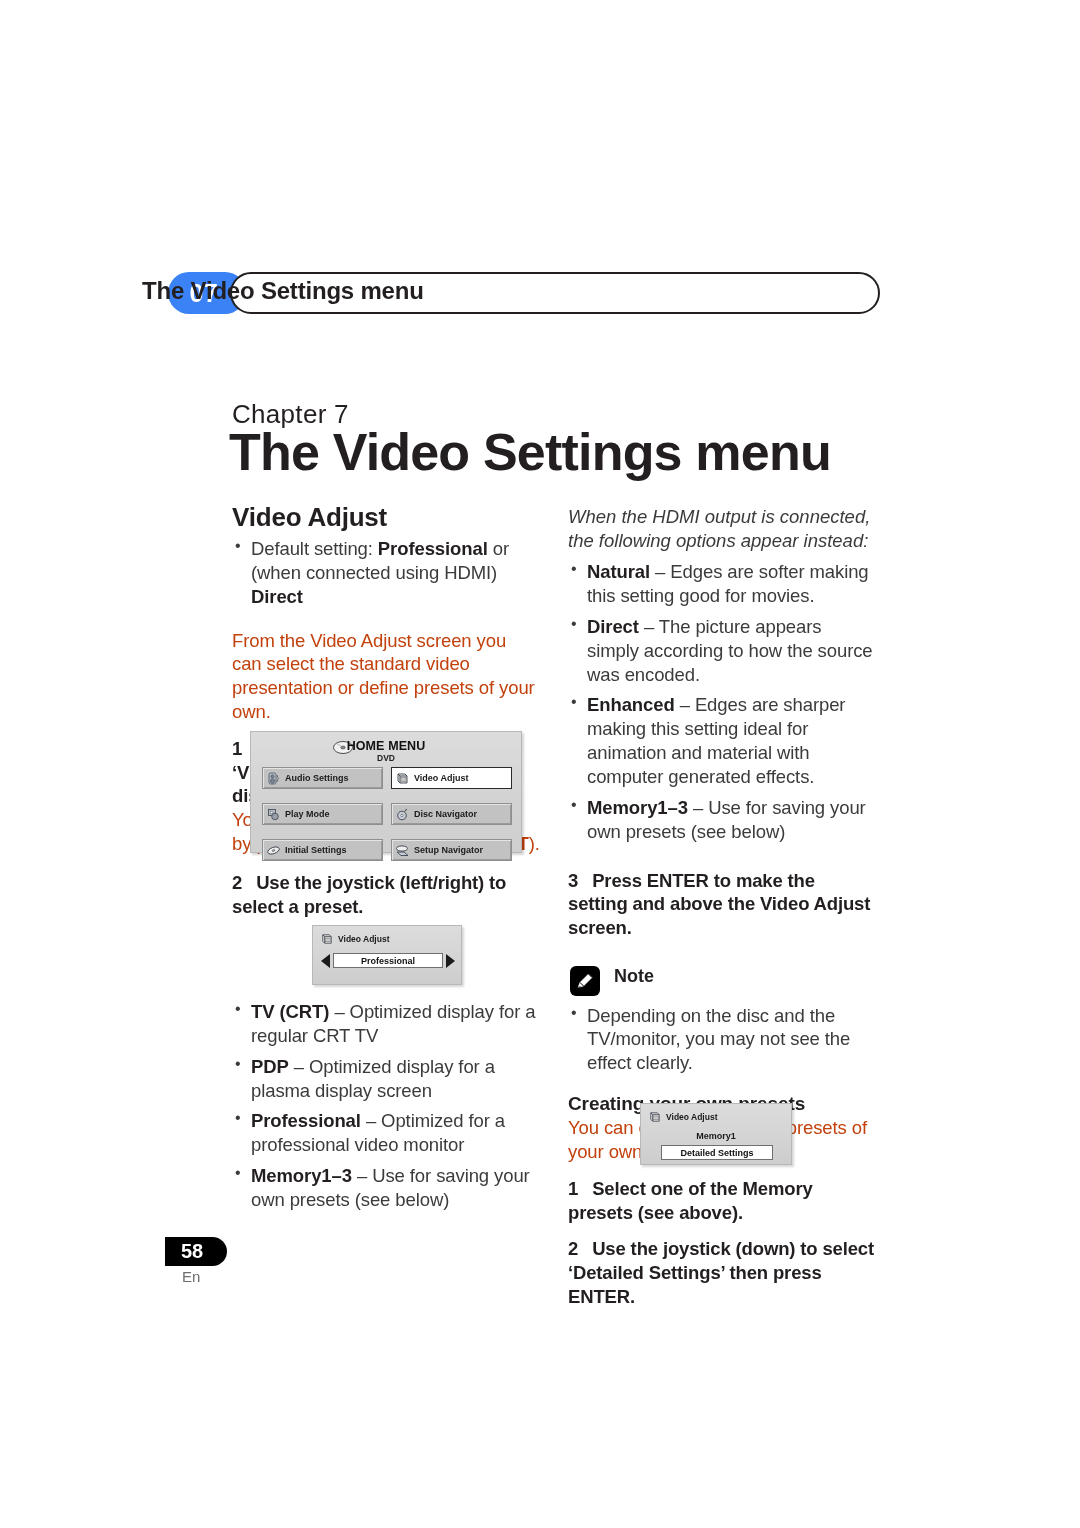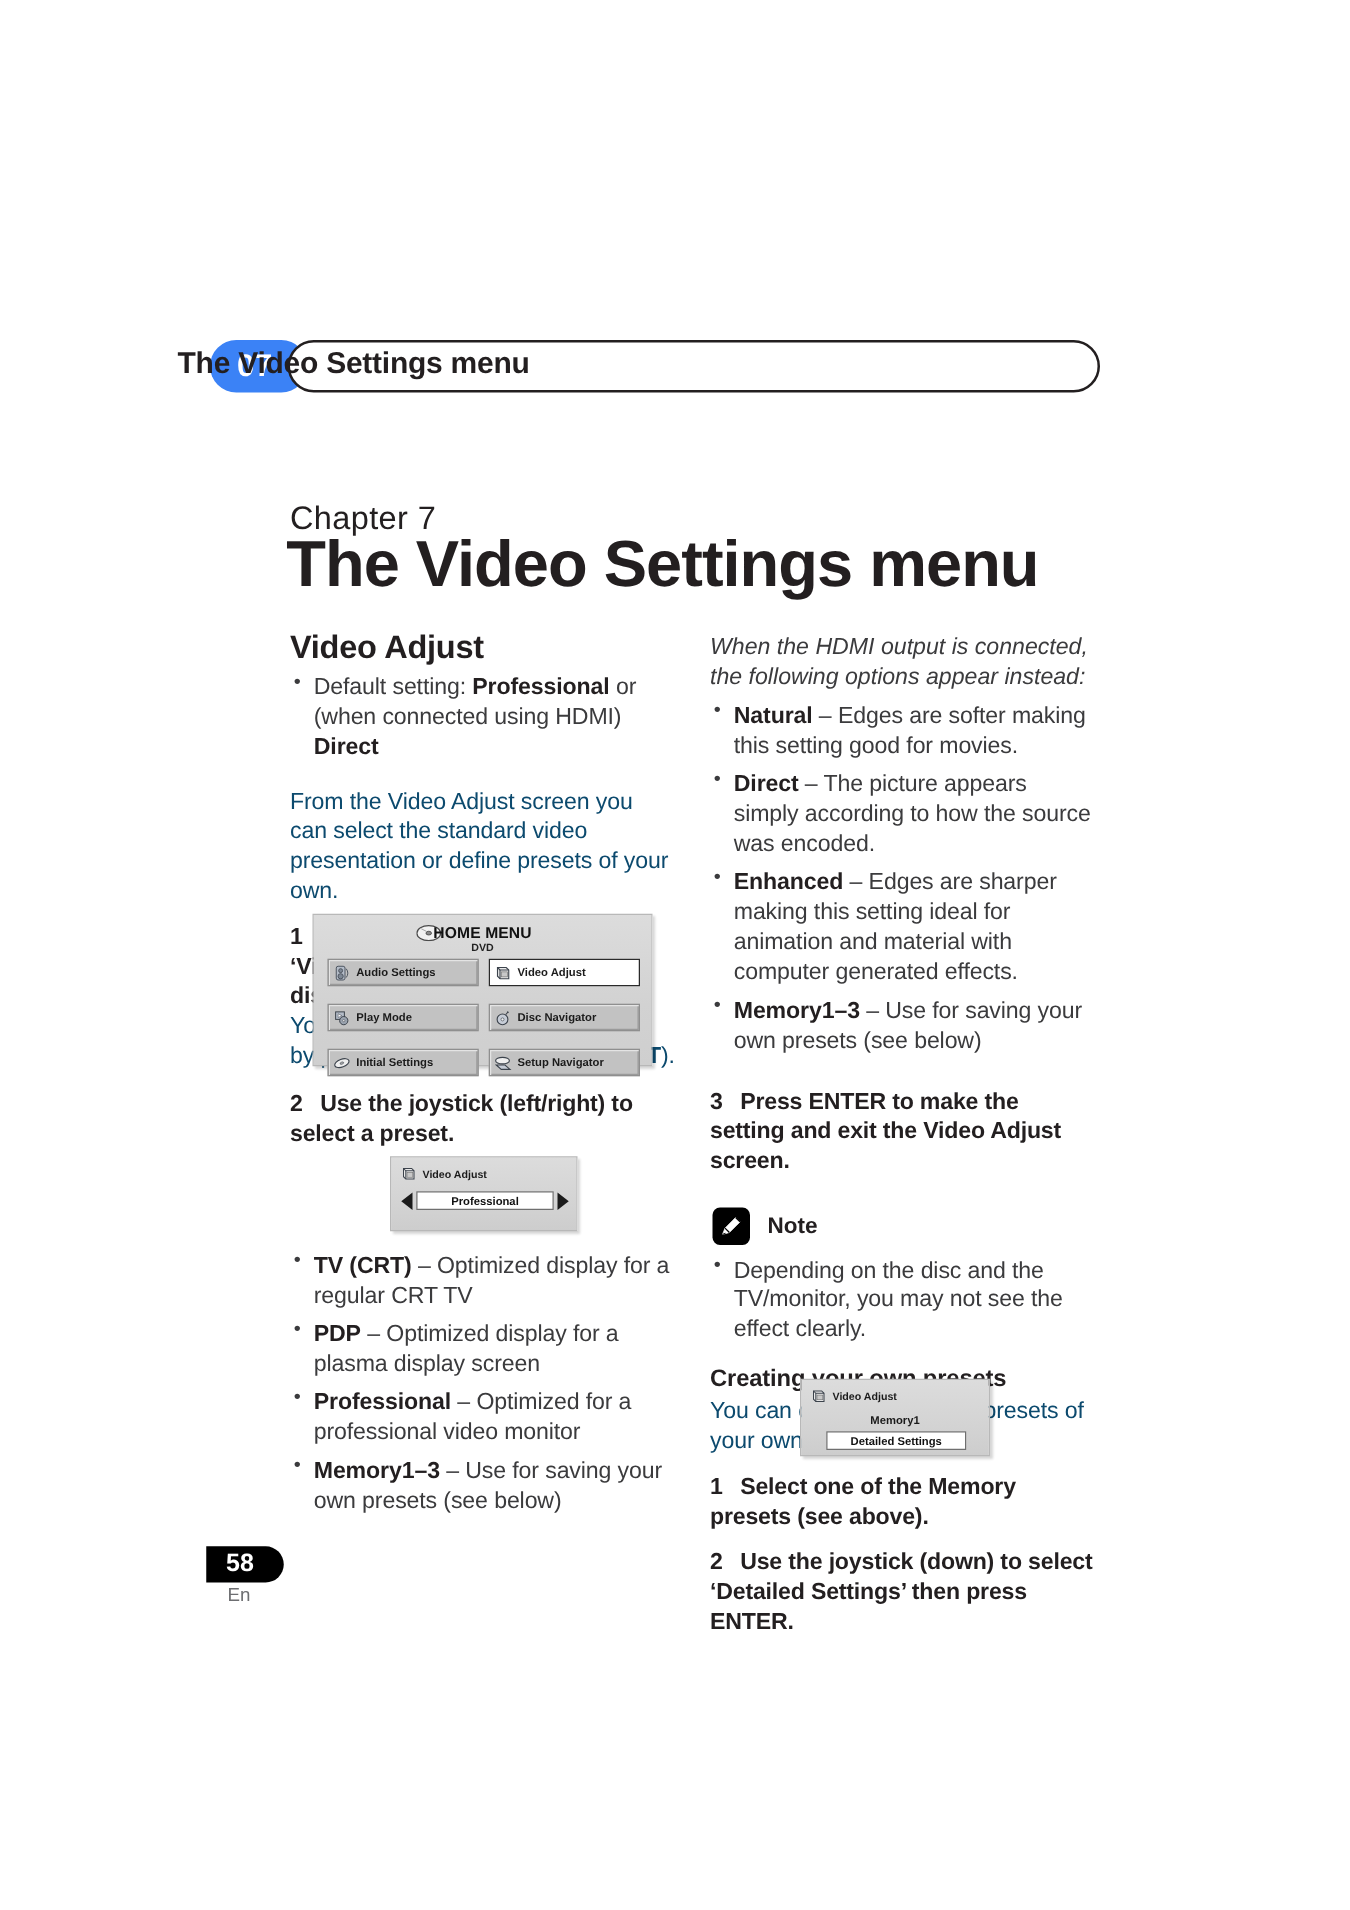--- a/index.html
+++ b/index.html
@@ -105,21 +105,21 @@
     font-size: 19px;
     font-weight: bold;
     margin: 0 0 1px 0;
     letter-spacing: -0.1px;
   }
 
   p.body {
     font-size: 18.5px;
     line-height: 1.29;
     margin: 0 0 13px 0;
-    color: #0c4a6e;
+    color: #c2410c;
     letter-spacing: -0.1px;
   }
   p.body.tight { margin-bottom: 0; }
   p.italic {
     font-style: italic;
     font-size: 18.5px;
     line-height: 1.3;
     margin: 0 0 7px 0;
     color: #3b3b3d;
   }
@@ -157,21 +157,21 @@
     top: -1px;
     font-size: 16px;
     color: #3b3b3d;
   }
   ul.bul li b { color: #231f20; font-weight: bold; }
   ul.bul.last li:last-child { margin-bottom: 0; }
 
   
   .note-head {
     display: flex;
-    align-items: center;
+    align-items: flex-start;
     margin: 0 0 8px 2px;
   }
   .note-icon {
     width: 30px; height: 30px;
     background: #000;
     border-radius: 6px;
     position: relative;
     flex: 0 0 auto;
   }
   .note-icon svg { position: absolute; left: 5px; top: 5px; }
@@ -518,21 +518,21 @@
 
     <ul class="bul">
       <li><b>Natural</b> <span>– Edges are softer making this setting good for movies.</span></li>
       <li><b>Direct</b> <span>– The picture appears simply according to how the source was encoded.</span></li>
       <li><b>Enhanced</b> <span>– Edges are sharper making this setting ideal for animation and material with computer generated effects.</span></li>
       <li><b>Memory1–3</b> <span>– Use for saving your own presets (see below)</span></li>
     </ul>
 
     <div class="gap-med"></div>
 
-    <p class="step"><span class="steplead">3</span><span>Press ENTER to make the setting and exit the Video Adjust screen.</span></p>
+    <p class="step"><span class="steplead">3</span><span>Press ENTER to make the setting and above the Video Adjust screen.</span></p>
 
     <div class="gap-lg"></div>
 
     <div class="note-head">
       <span class="note-icon">
         <svg width="20" height="20" viewBox="0 0 20 20">
           <path d="M3 16.5 L5 11.5 L13.5 3 L17 6.5 L8.5 15 Z" fill="#ffffff" stroke="#ffffff" stroke-width="0.6"></path>
           <path d="M5 11.5 L8.5 15" stroke="#000000" stroke-width="1"></path>
           <path d="M13.5 3 L17 6.5" stroke="#000000" stroke-width="1"></path>
           <path d="M3 16.5 L5.4 15.6" stroke="#000000" stroke-width="0.8"></path>

